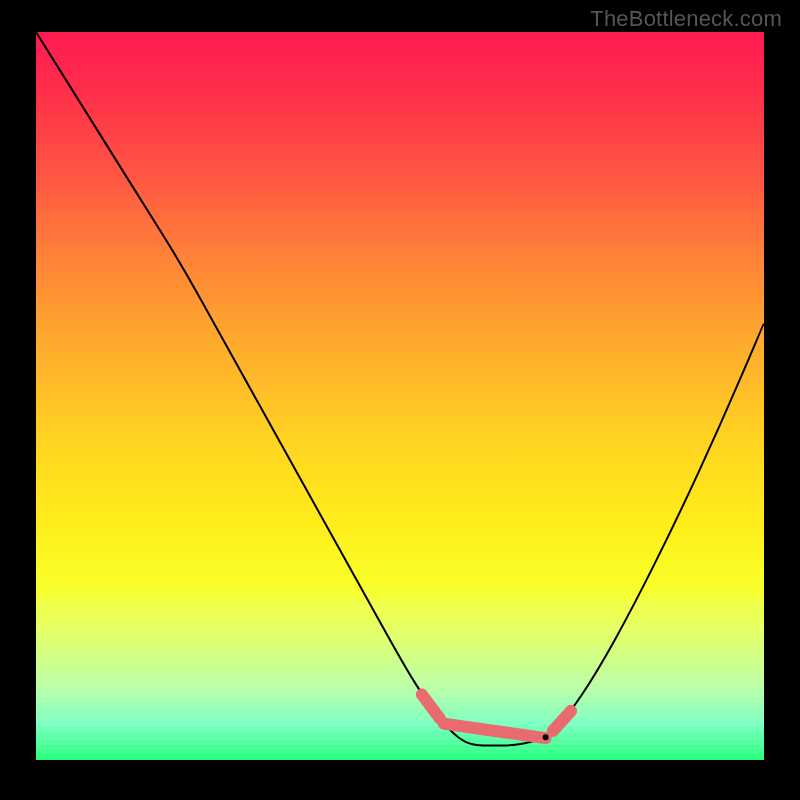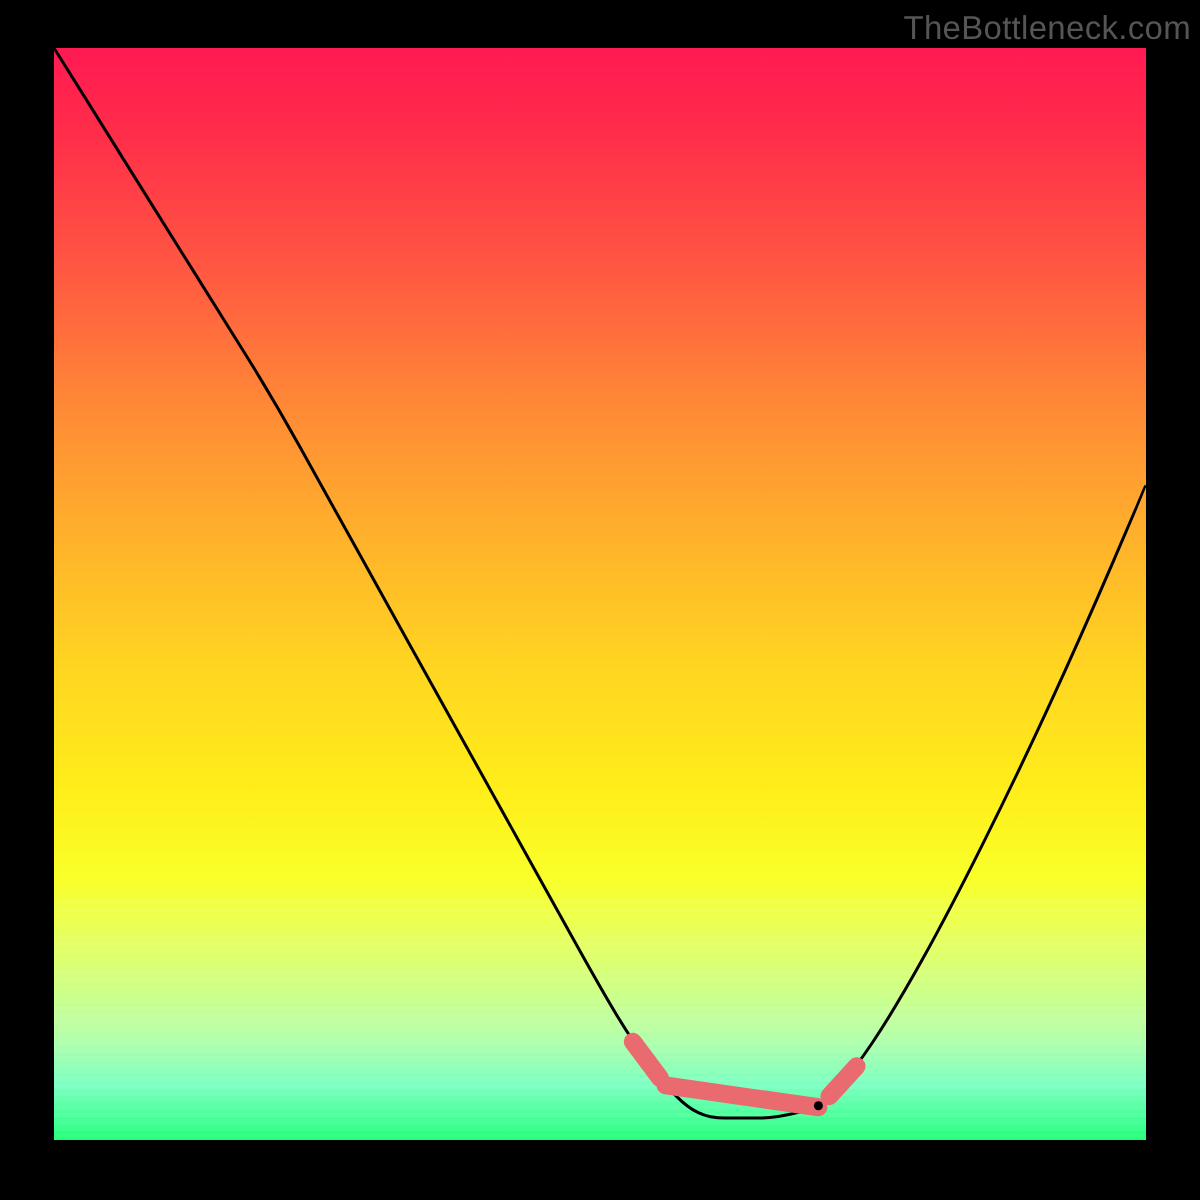--- a/index.html
+++ b/index.html
@@ -7,21 +7,21 @@
     width: 800px;
     height: 800px;
     background: #000;
     position: relative;
     overflow: hidden;
     font-family: Arial, Helvetica, sans-serif;
   }
   .watermark {
     position: absolute;
     top: 6px;
-    right: 6px;
+    right: 18px;
     color: #555;
     font-size: 22px;
     font-weight: 400;
     z-index: 20;
     letter-spacing: 0.2px;
   }
   .plot-area {
     position: absolute;
     left: 36px;
     top: 32px;

